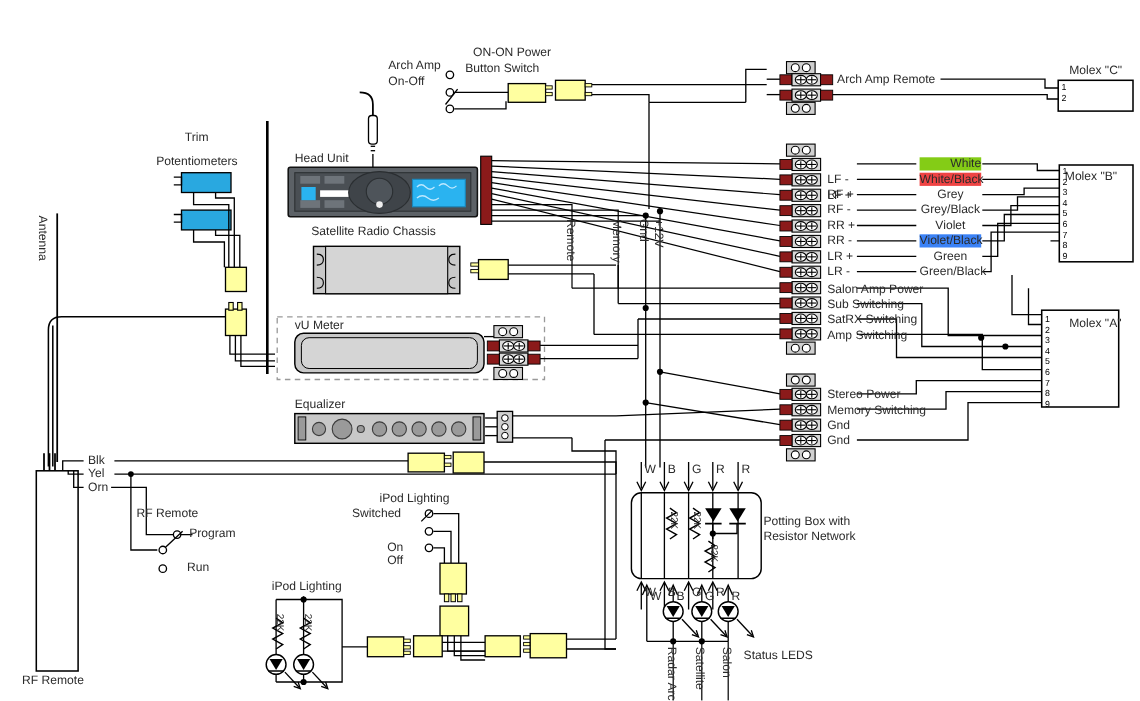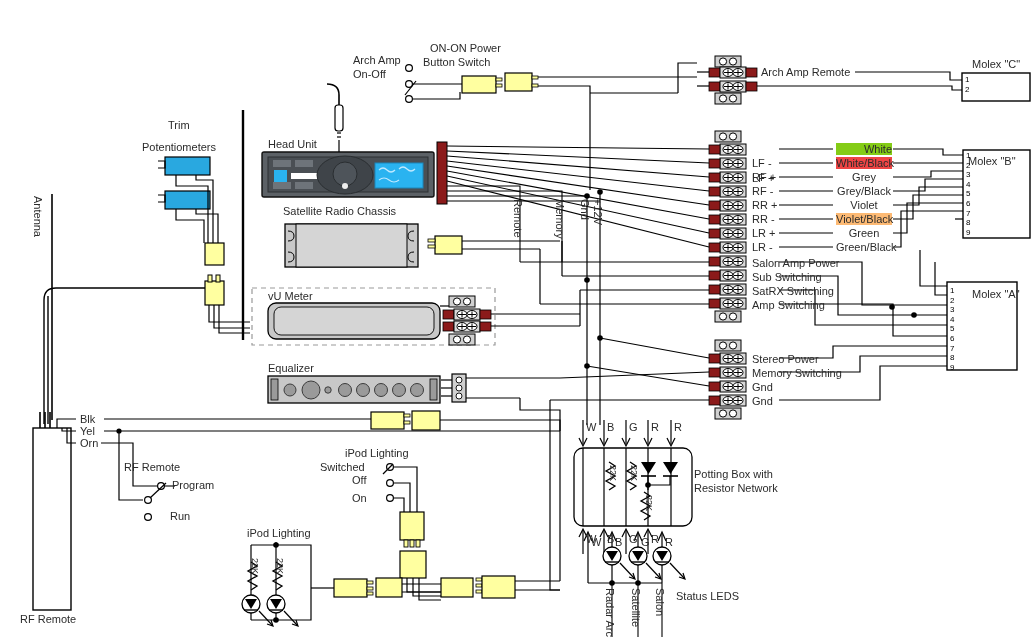--- a/index.html
+++ b/index.html
@@ -535,21 +535,21 @@
 <div class="lbl" style="left:80px;top:413px;">Blk</div>
 <div class="lbl" style="left:80px;top:425px;">Yel</div>
 <div class="lbl" style="left:80px;top:437px;">Orn</div>
 
 <div class="lbl" style="left:124px;top:461px;">RF Remote</div>
 <div class="lbl" style="left:172px;top:479px;">Program</div>
 <div class="lbl" style="left:170px;top:510px;">Run</div>
 
 <div class="lbl" style="left:345px;top:447px;">iPod Lighting</div>
 <div class="lbl" style="left:320px;top:461px;">Switched</div>
-<div class="lbl" style="left:352px;top:474px;">Off</div>
+<div class="lbl" style="left:352px;top:504px;">Off</div>
 <div class="lbl" style="left:352px;top:492px;">On</div>
 
 <div class="lbl" style="left:247px;top:527px;">iPod Lighting</div>
 
 <div class="lbl" style="left:694px;top:468px;">Potting Box with</div>
 <div class="lbl" style="left:694px;top:482px;">Resistor Network</div>
 <div class="lbl" style="left:676px;top:590px;">Status LEDS</div>
 
 <div class="lbl" style="left:524px;top:199px;transform:rotate(90deg);transform-origin:0 0;">Remote</div>
 <div class="lbl" style="left:566px;top:199px;transform:rotate(90deg);transform-origin:0 0;">Memory</div>
@@ -561,21 +561,21 @@
       <div class="lbl" style="left: 836px; top: 143px; width: 56px; text-align: right; background: #84cc16;">White</div>
       <div class="lbl" style="left: 752px; top: 157px;">LF -</div>
       <div class="lbl" style="left: 836px; top: 157px; width: 56px; text-align: center; background: #ef4444;">White/Black</div>
       <div class="lbl" style="left: 752px; top: 171px;">RF +</div>
       <div class="lbl" style="left: 836px; top: 171px; width: 56px; text-align: center; background: rgb(255, 255, 255);">Grey</div>
       <div class="lbl" style="left: 752px; top: 185px;">RF -</div>
       <div class="lbl" style="left: 836px; top: 185px; width: 56px; text-align: center; background: rgb(255, 255, 255);">Grey/Black</div>
       <div class="lbl" style="left: 752px; top: 199px;">RR +</div>
       <div class="lbl" style="left: 836px; top: 199px; width: 56px; text-align: center; background: rgb(255, 255, 255);">Violet</div>
       <div class="lbl" style="left: 752px; top: 213px;">RR -</div>
-      <div class="lbl" style="left: 836px; top: 213px; width: 56px; text-align: right; background: #fdba74;">Violet/Black</div>
+      <div class="lbl" style="left: 836px; top: 213px; width: 56px; text-align: right; background: #3b82f6;">Violet/Black</div>
       <div class="lbl" style="left: 752px; top: 227px;">LR +</div>
       <div class="lbl" style="left: 836px; top: 227px; width: 56px; text-align: center; background: rgb(255, 255, 255);">Green</div>
       <div class="lbl" style="left: 752px; top: 241px;">LR -</div>
       <div class="lbl" style="left: 836px; top: 241px; width: 56px; text-align: center; background: rgb(255, 255, 255);">Green/Black</div>
     </div>
 <div id="tb-mid">
       <div class="lbl" style="left: 752px; top: 257px;">Salon Amp Power</div>
       <div class="lbl" style="left: 752px; top: 271px;">Sub Switching</div>
       <div class="lbl" style="left: 752px; top: 285px;">SatRX Switching</div>
       <div class="lbl" style="left: 752px; top: 299px;">Amp Switching</div>

